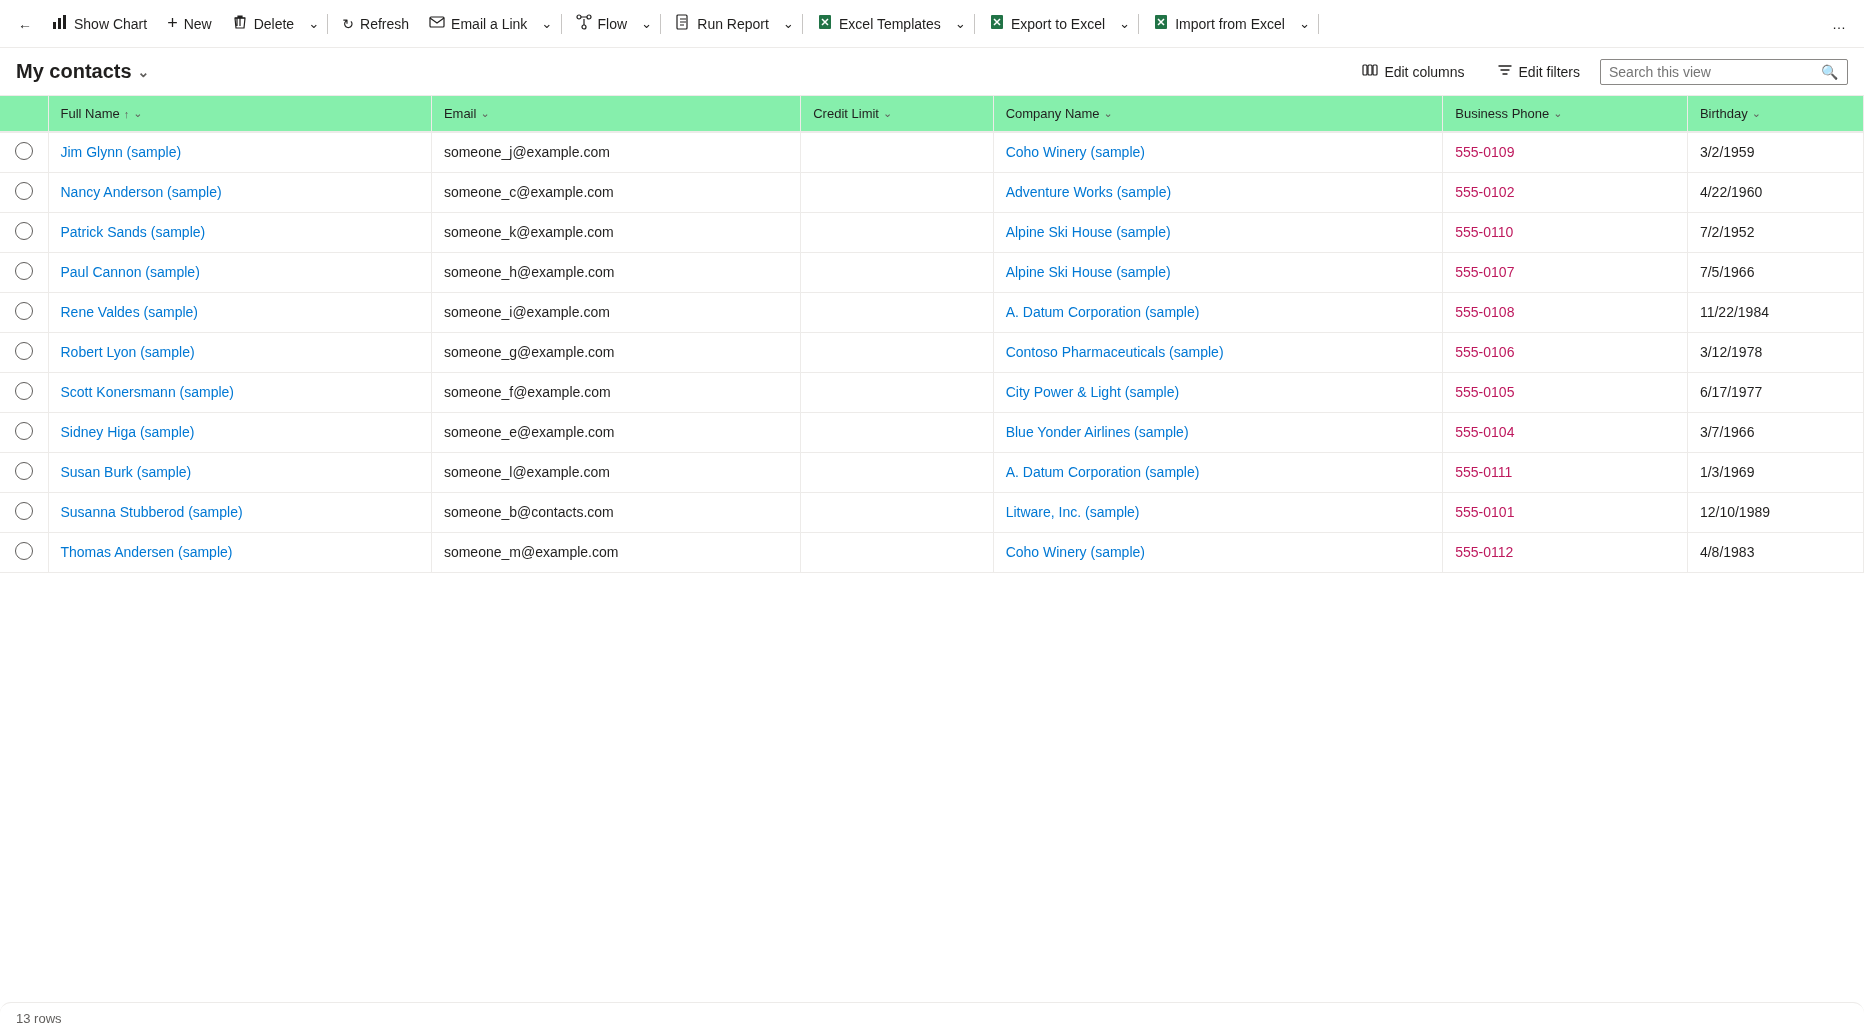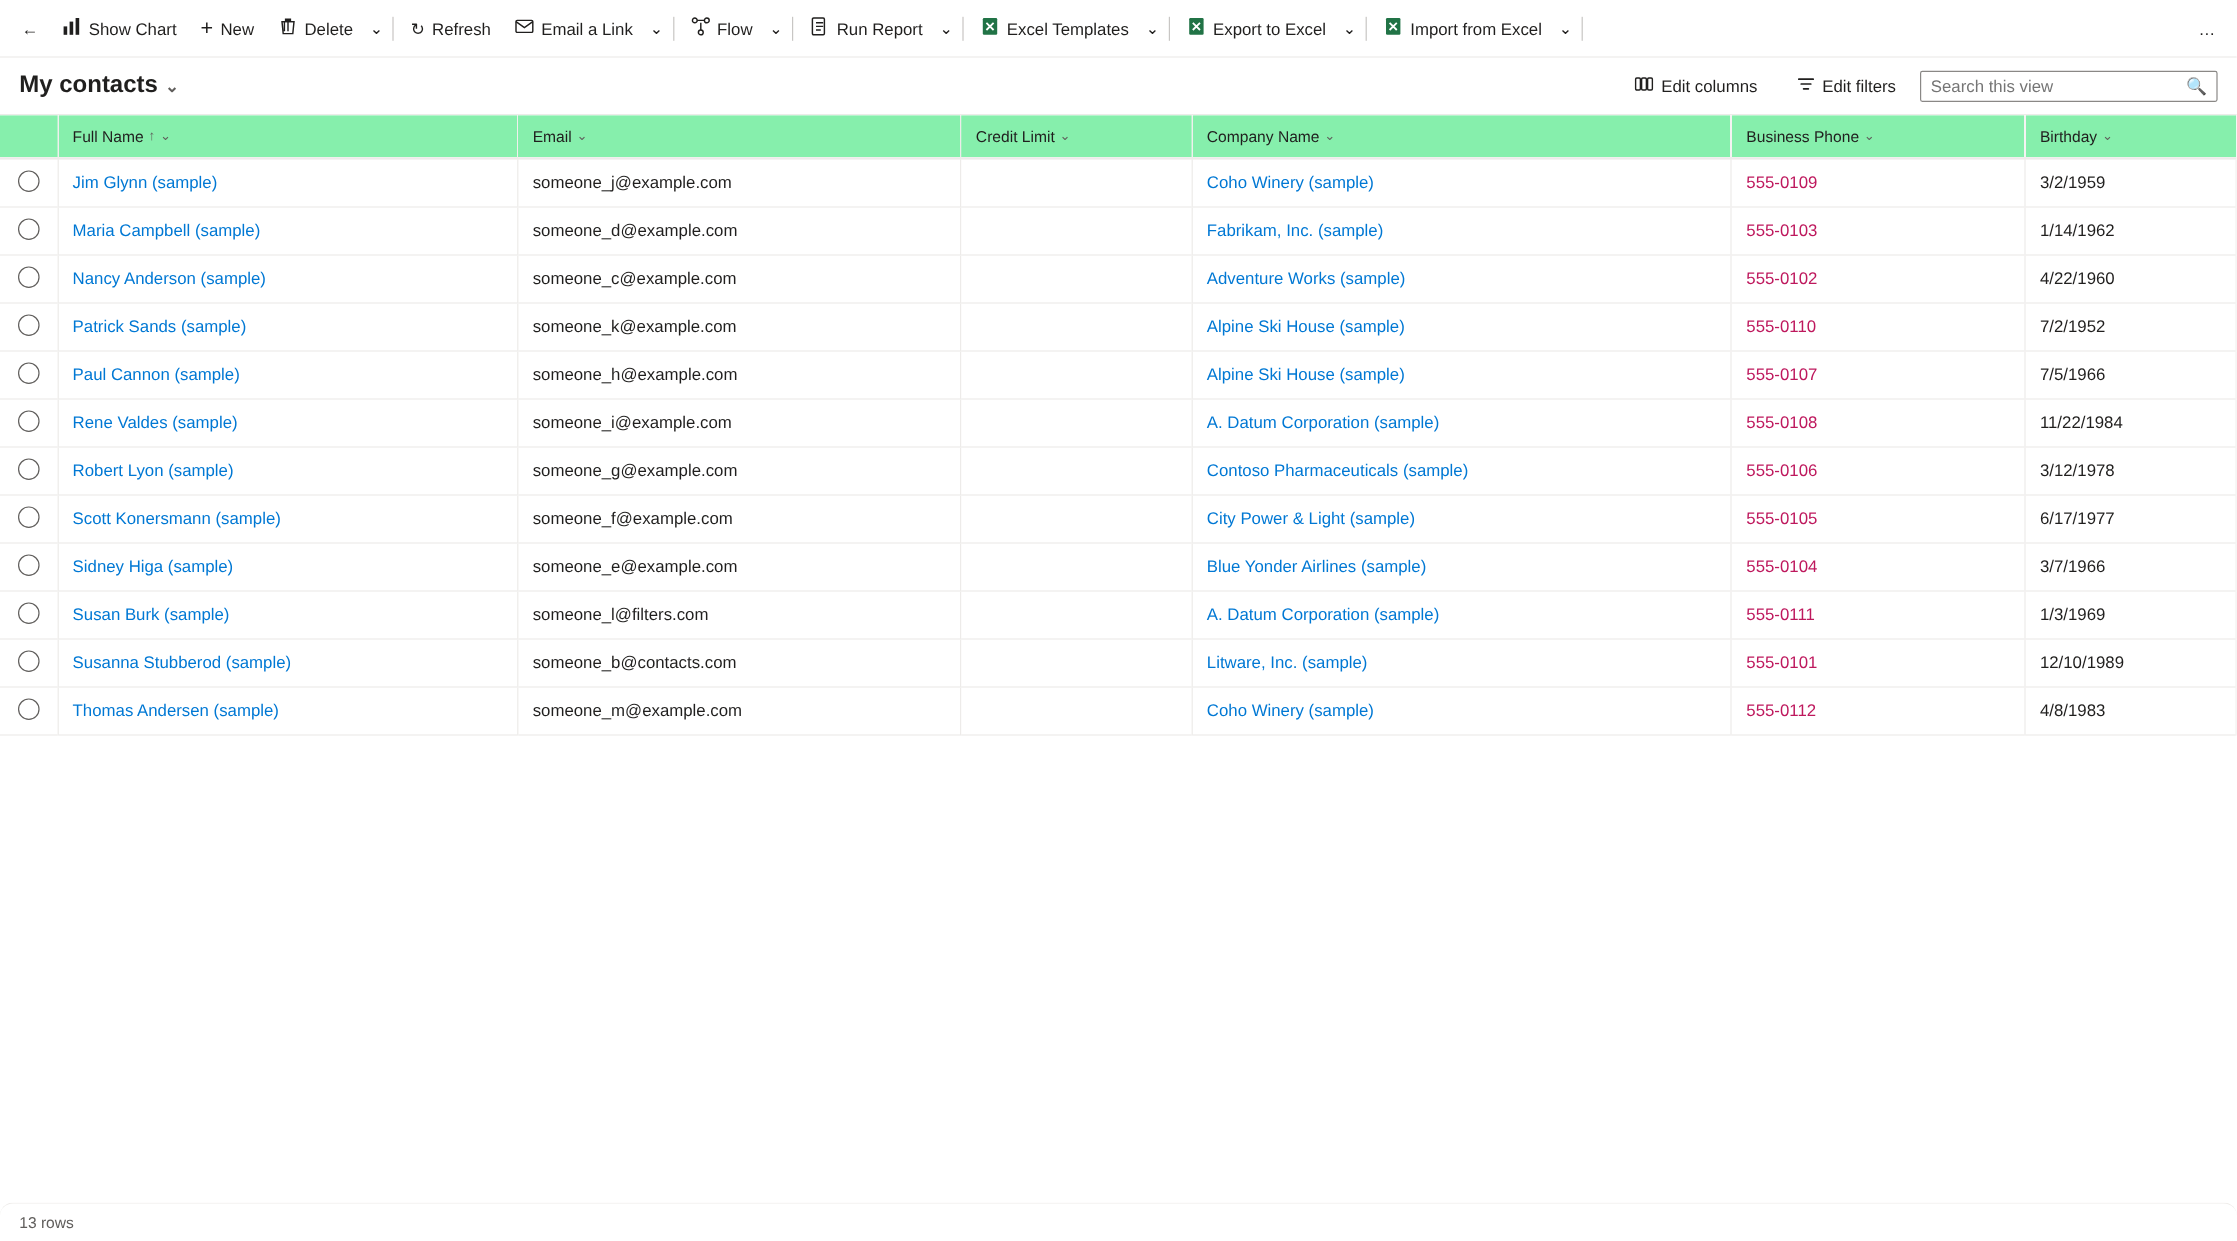--- a/index.html
+++ b/index.html
@@ -410,29 +410,20 @@
             <td><span class="row-checkbox"></span></td>
             <td class="link-cell">Jim Glynn (sample)</td>
             <td>someone_j@example.com</td>
             <td></td>
             <td class="link-cell">Coho Winery (sample)</td>
             <td class="phone-cell">555-0109</td>
             <td>3/2/1959</td>
           </tr>
           <tr>
             <td><span class="row-checkbox"></span></td>
-            <td class="link-cell">Maria Campbell (sample)</td>
-            <td>someone_d@example.com</td>
-            <td></td>
-            <td class="link-cell">Fabrikam, Inc. (sample)</td>
-            <td class="phone-cell">555-0103</td>
-            <td>1/14/1962</td>
-          </tr>
-          <tr>
-            <td><span class="row-checkbox"></span></td>
             <td class="link-cell">Nancy Anderson (sample)</td>
             <td>someone_c@example.com</td>
             <td></td>
             <td class="link-cell">Adventure Works (sample)</td>
             <td class="phone-cell">555-0102</td>
             <td>4/22/1960</td>
           </tr>
           <tr>
             <td><span class="row-checkbox"></span></td>
             <td class="link-cell">Patrick Sands (sample)</td>
@@ -483,21 +474,21 @@
             <td class="link-cell">Sidney Higa (sample)</td>
             <td>someone_e@example.com</td>
             <td></td>
             <td class="link-cell">Blue Yonder Airlines (sample)</td>
             <td class="phone-cell">555-0104</td>
             <td>3/7/1966</td>
           </tr>
           <tr>
             <td><span class="row-checkbox"></span></td>
             <td class="link-cell">Susan Burk (sample)</td>
-            <td>someone_l@filters.com</td>
+            <td>someone_l@example.com</td>
             <td></td>
             <td class="link-cell">A. Datum Corporation (sample)</td>
             <td class="phone-cell">555-0111</td>
             <td>1/3/1969</td>
           </tr>
           <tr>
             <td><span class="row-checkbox"></span></td>
             <td class="link-cell">Susanna Stubberod (sample)</td>
             <td>someone_b@contacts.com</td>
             <td></td>

